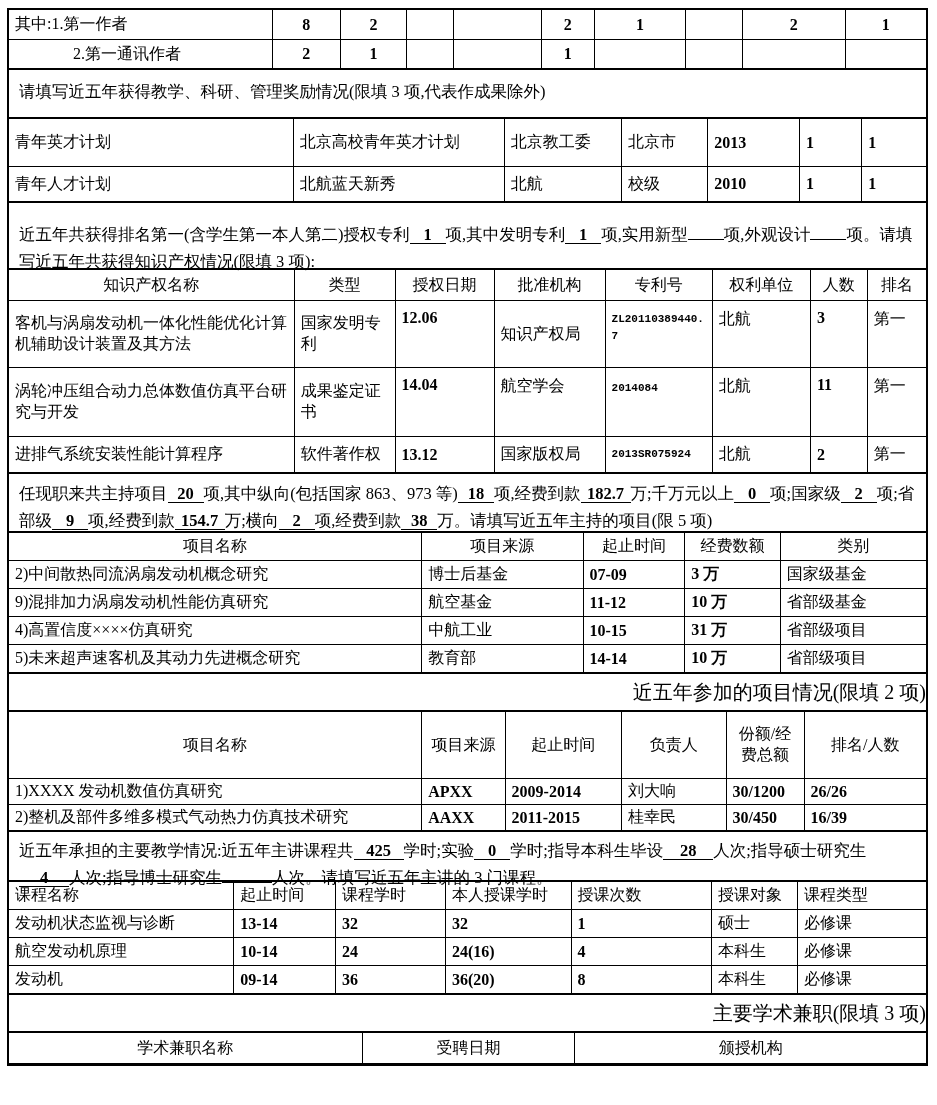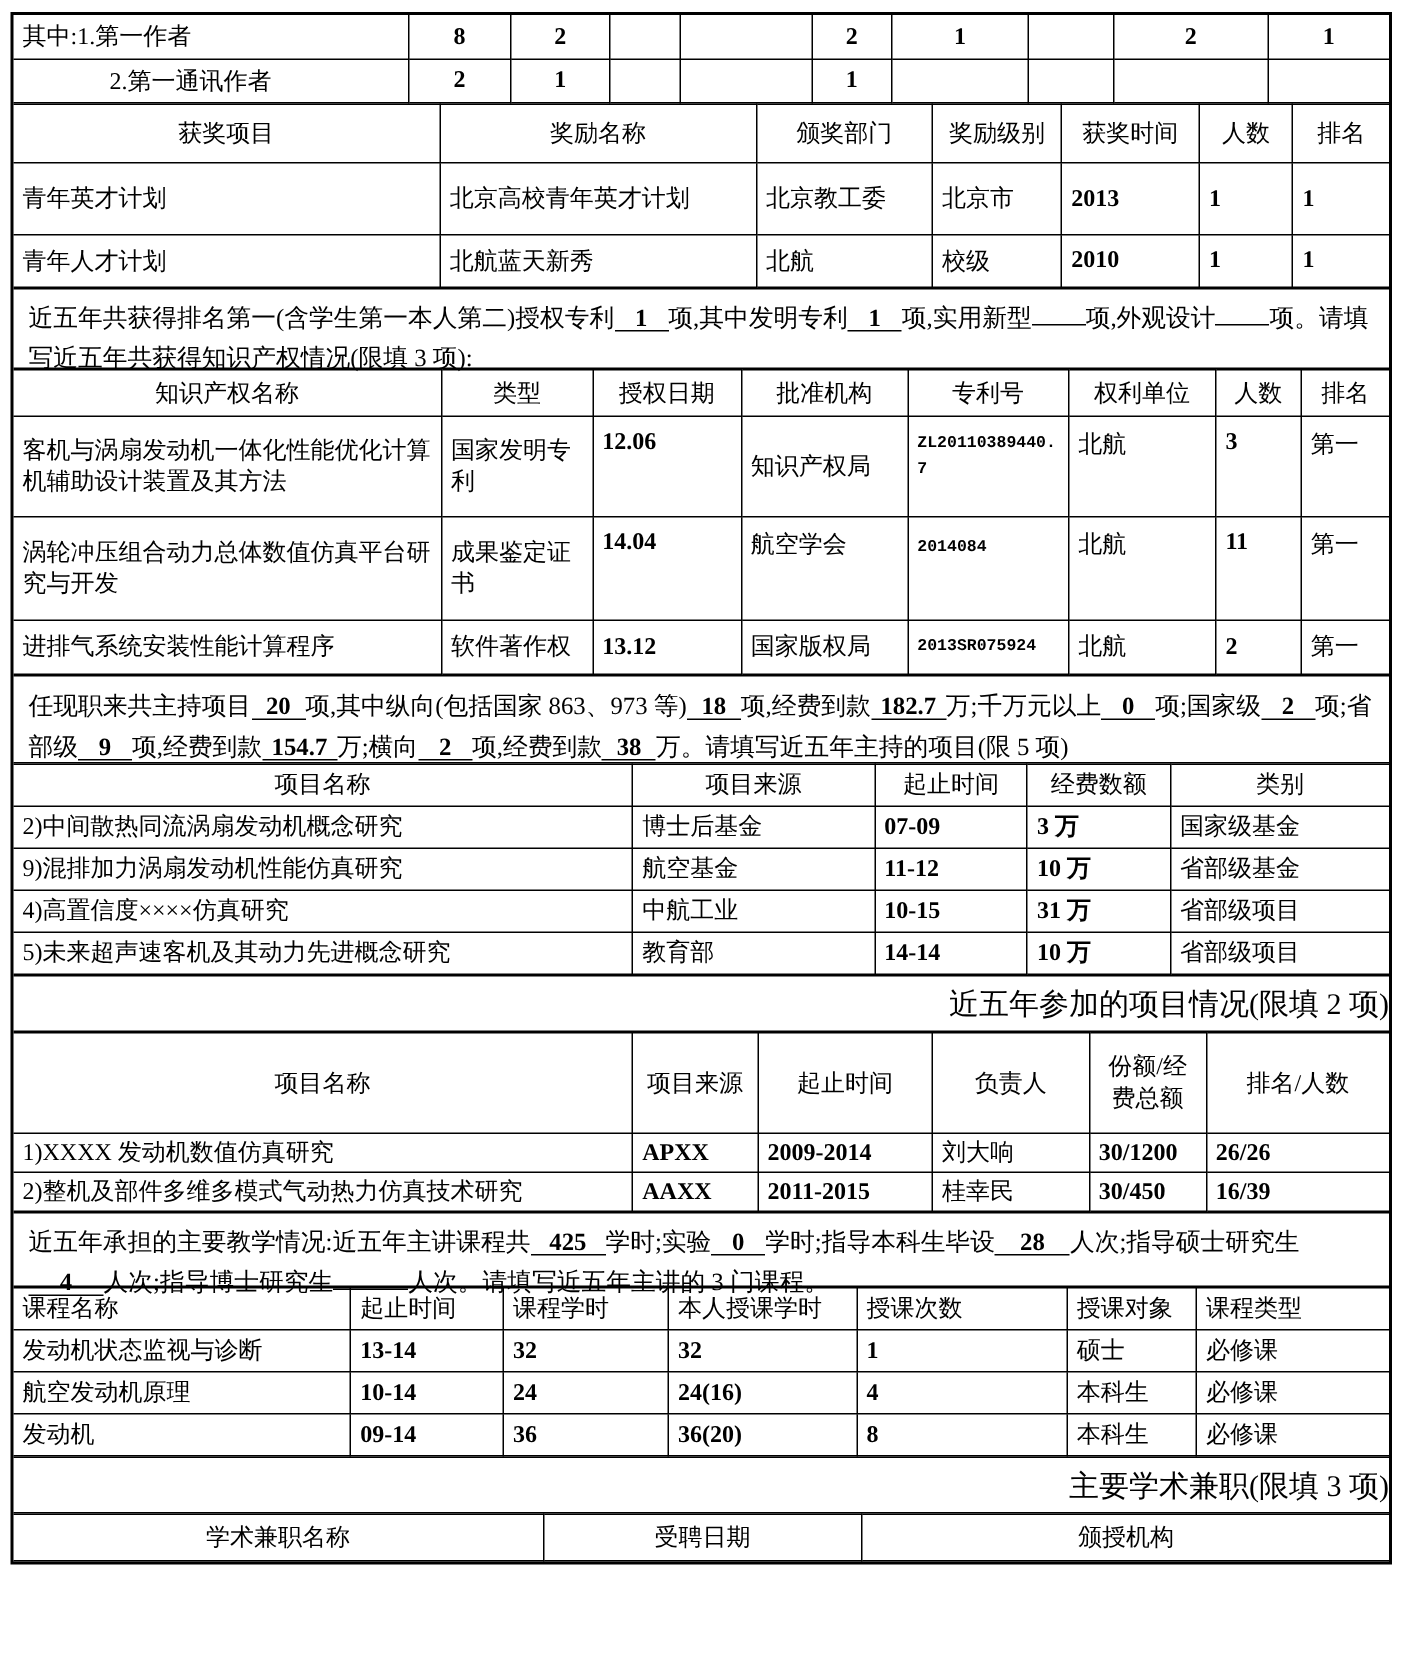--- a/index.html
+++ b/index.html
@@ -83,41 +83,33 @@
       <td class="num-c"></td>
       <td class="num-c">1</td>
       <td class="num-c"></td>
       <td class="num-c"></td>
       <td class="num-c"></td>
       <td class="num-c"></td>
     </tr>
   </tbody>
     </table>
 
+  <div class="para" style="height:32px;">请填写近五年获得教学、科研、管理奖励情况(限填 3 项,代表作成果除外)</div>
 
   <table>
     <colgroup>
       <col style="width:31%">
         <col style="width:23%">
         <col style="width:12.8%">
         <col style="width:9.4%">
       <col style="width:10%">
         <col style="width:6.8%">
         <col style="width:7%">
     </colgroup>
     <tbody>
-        <tr class="r36">
-      <td class="hc">获奖项目</td>
-      <td class="hc">奖励名称</td>
-      <td class="hc">颁奖部门</td>
-      <td class="hc">奖励级别</td>
-      <td class="hc">获奖时间</td>
-      <td class="hc">人数</td>
-      <td class="hc">排名</td>
-    </tr>
     <tr class="r45">
       <td>青年英才计划</td>
       <td>北京高校青年英才计划</td>
       <td>北京教工委</td>
       <td>北京市</td>
       <td class="b">2013</td>
       <td class="b">1</td>
       <td class="b">1</td>
     </tr>
     <tr class="r32">
@@ -125,21 +117,21 @@
       <td>北航蓝天新秀</td>
       <td>北航</td>
       <td>校级</td>
       <td class="b">2010</td>
       <td class="b">1</td>
       <td class="b">1</td>
     </tr>
   </tbody>
     </table>
 
-  <div class="para" style="height:40px;padding-top:5px;"><span>近五年共获得排名第一(含学生第一本人第二)授权专利</span><span class="blank">1</span><span>项,其中发明专利</span><span class="blank">1</span><span>项,实用新型</span><span class="blank"></span><span>项,外观设计</span><span class="blank"></span><span>项。请填写近五年共获得知识产权情况(限填 3 项):</span></div>
+  <div class="para" style="height:40px;padding-top:18px;"><span>近五年共获得排名第一(含学生第一本人第二)授权专利</span><span class="blank">1</span><span>项,其中发明专利</span><span class="blank">1</span><span>项,实用新型</span><span class="blank"></span><span>项,外观设计</span><span class="blank"></span><span>项。请填写近五年共获得知识产权情况(限填 3 项):</span></div>
 
   <table>
     <colgroup>
       <col style="width:31.1%">
         <col style="width:11%">
         <col style="width:10.8%">
         <col style="width:12.1%">
       <col style="width:11.7%">
         <col style="width:10.7%">
         <col style="width:6.2%">

